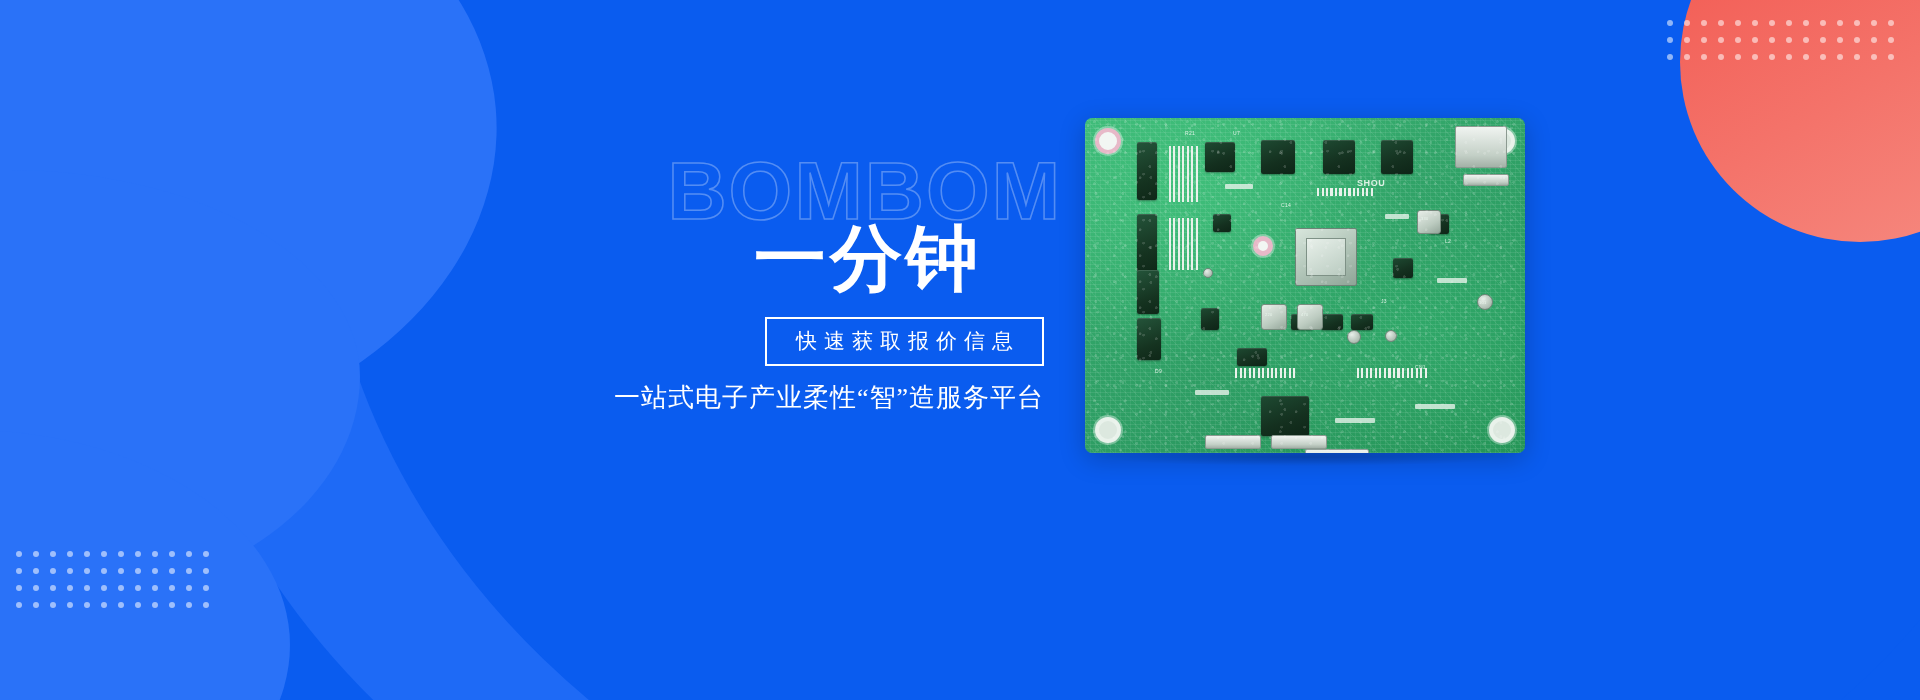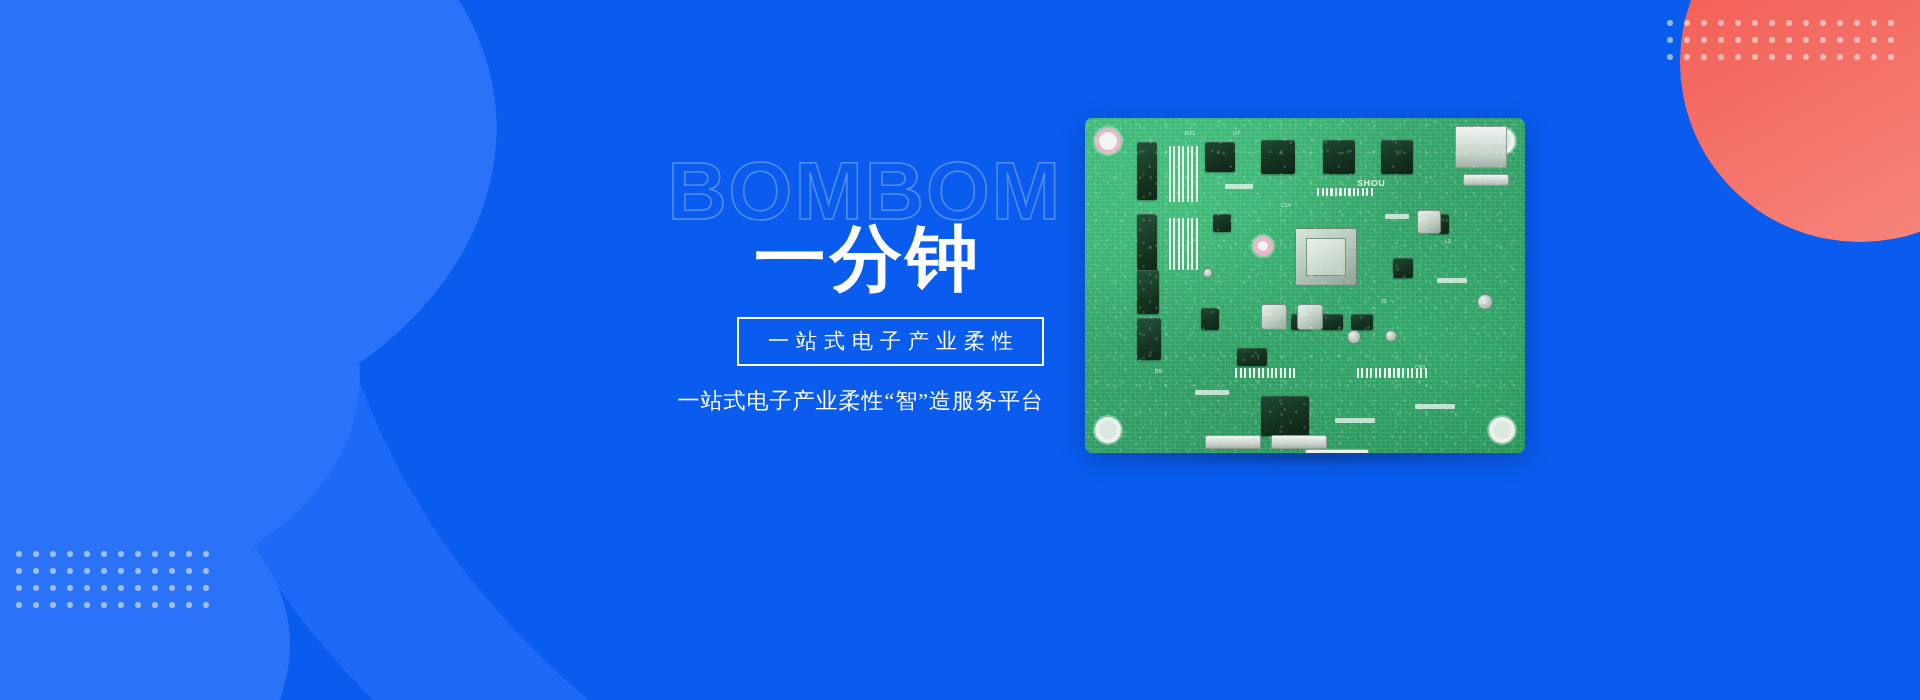--- a/index.html
+++ b/index.html
@@ -138,22 +138,22 @@
     color:#ffffff;
     font-size:21px;
     font-weight:500;
     letter-spacing:7px;
     line-height:1.2;
     white-space:nowrap;
   }
   .badge-inner { display:inline-block; padding-left:7px; }
 
   .tagline {
-    margin-top:20px;
-    font-size:22px;
+    margin-top:14px;
+    font-size:26px;
     font-weight:400;
     color:#ffffff;
     letter-spacing:1px;
     white-space:nowrap;
     font-family:"Liberation Serif", serif;
   }
 
   
   .pcb-wrap {
     position:absolute;
@@ -469,19 +469,19 @@
 
   <div class="content">
 
     <div class="watermark">BOMBOM</div>
 
     <div class="headline">
       <span class="line l1">一分钟</span>
     </div>
 
     <div class="badge">
-      <span class="badge-inner">一站式电子产业柔性</span>
+      <span class="badge-inner">快速获取报价信息</span>
     </div>
 
     <div class="tagline">一站式电子产业柔性“智”造服务平台</div>
   </div>
 
 </div>
 
 </body></html>

